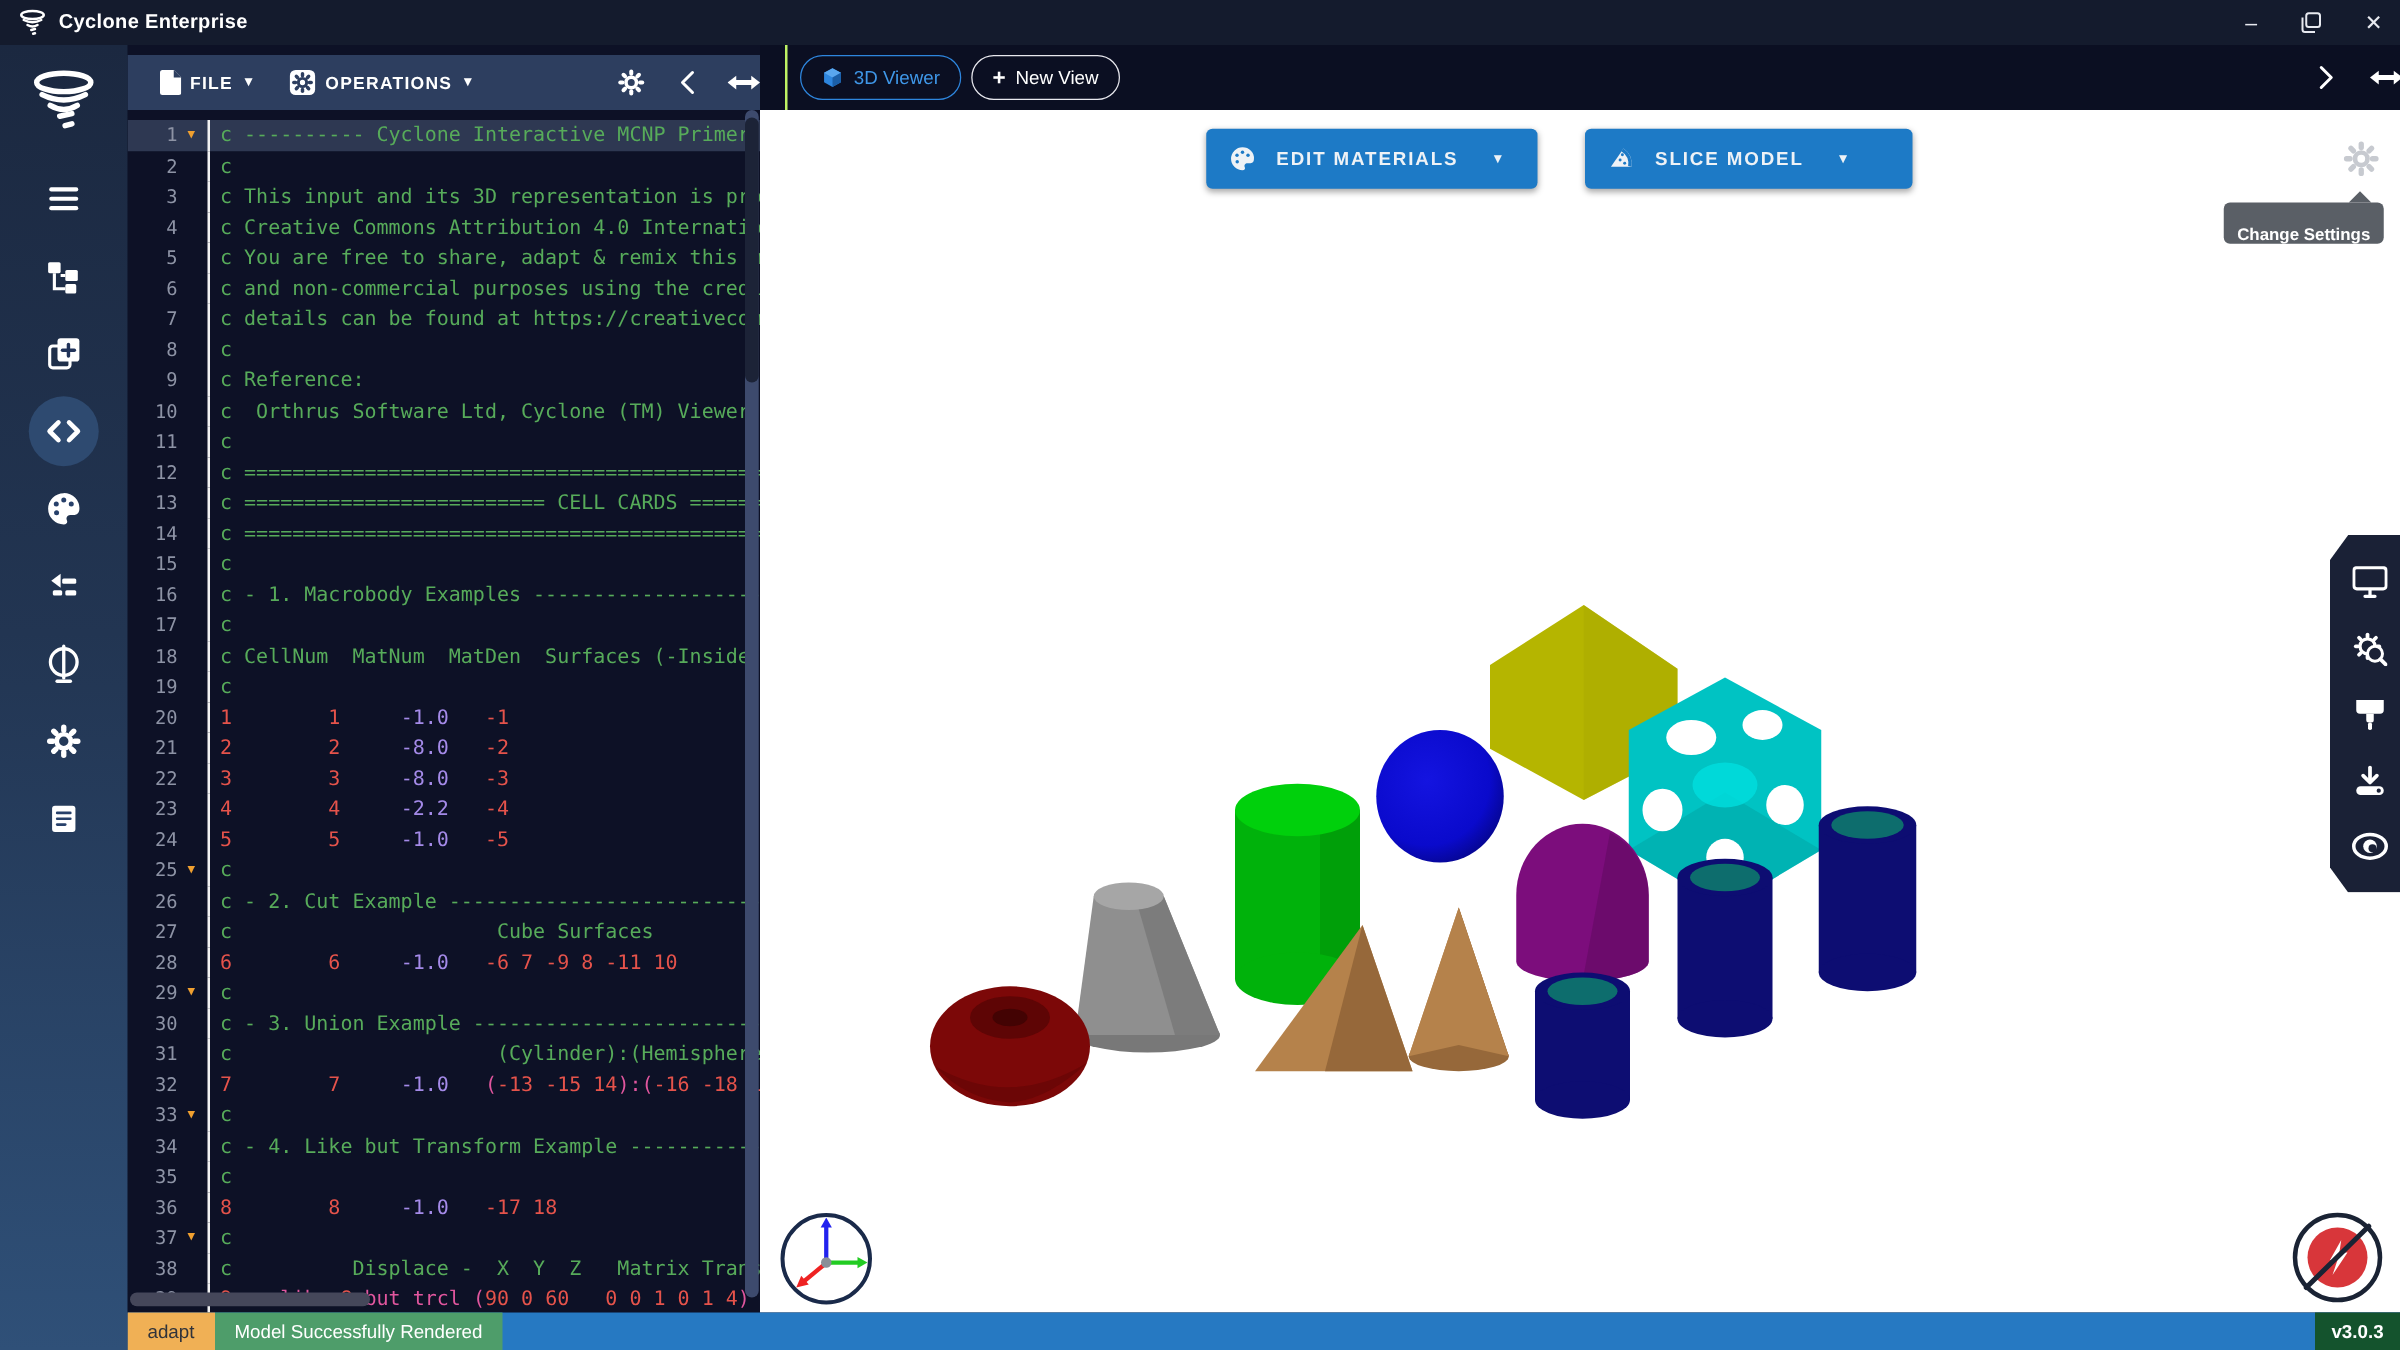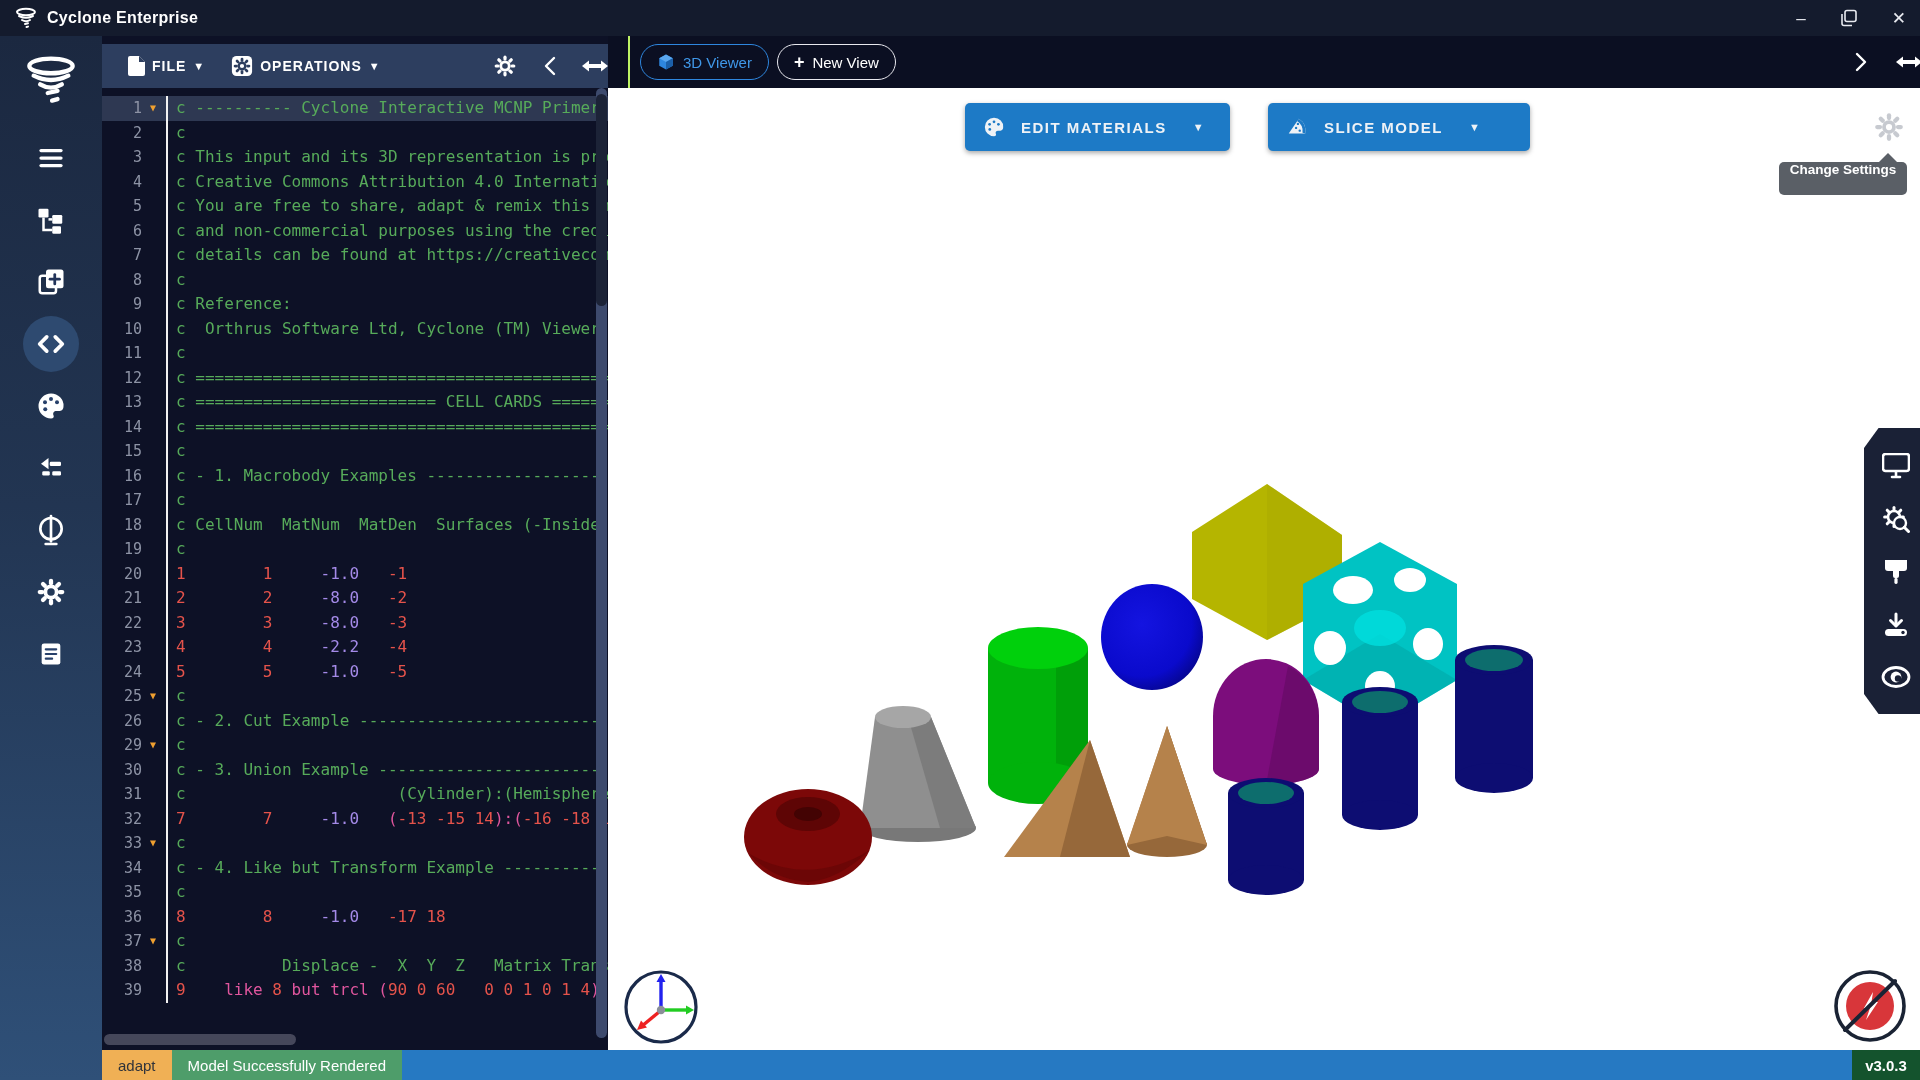--- a/index.html
+++ b/index.html
@@ -68,21 +68,21 @@
           color:#eef2f6; font-family:"Liberation Sans",sans-serif; font-weight:bold; font-size:15px; letter-spacing:1.5px;
           display:flex; align-items:center; gap:16px; padding:0 18px; cursor:pointer;
           box-shadow:0 2px 5px rgba(0,0,0,.35); }
   .vbtn .caret { margin-left:10px; }
   #btn-edit-materials { left:357px; width:265px; }
   #btn-slice-model { left:660px; width:262px; }
 
   .gear-top { position:absolute; left:1266px; top:24px; cursor:pointer; }
   .tooltip { position:absolute; left:1171px; top:74px; width:128px; height:33px; background:#5a5f66;
              border-radius:5px; color:#fff; font-size:13.5px; font-weight:bold;
-             display:flex; align-items:flex-start; justify-content:center; }
+             display:flex; align-items:flex-end; justify-content:center; }
   .tooltip::before { content:""; position:absolute; top:-9px; right:10px;
                      border:9px solid transparent; border-bottom-color:#5a5f66; border-top:none; }
 
   .rail { position:absolute; right:0; top:340px; width:56px; height:286px; background:#1a2136;
           clip-path:polygon(26% 0%, 100% 0%, 100% 100%, 26% 100%, 0% 93%, 0% 7%);
           display:flex; flex-direction:column; align-items:center; justify-content:space-evenly; padding-left:8px; }
   .rail svg { display:block; cursor:pointer; }
 
   .gizmo { position:absolute; left:14px; top:880px; }
   .prohibit { position:absolute; left:1224px; top:880px; cursor:pointer; }
@@ -310,20 +310,22 @@
           <div class="code-line"><span class="gut"><span class="lnum">17</span><span class="fold"></span></span><span class="ltext"><span class="tk-cm">c</span></span></div>
           <div class="code-line"><span class="gut"><span class="lnum">18</span><span class="fold"></span></span><span class="ltext"><span class="tk-cm">c CellNum  MatNum  MatDen  Surfaces (-Inside, +Outside)</span></span></div>
           <div class="code-line"><span class="gut"><span class="lnum">19</span><span class="fold"></span></span><span class="ltext"><span class="tk-cm">c</span></span></div>
           <div class="code-line"><span class="gut"><span class="lnum">20</span><span class="fold"></span></span><span class="ltext"><span class="tk-red">1        1     </span><span class="tk-pur">-1.0</span><span class="tk-pl">   </span><span class="tk-red">-1</span></span></div>
           <div class="code-line"><span class="gut"><span class="lnum">21</span><span class="fold"></span></span><span class="ltext"><span class="tk-red">2        2     </span><span class="tk-pur">-8.0</span><span class="tk-pl">   </span><span class="tk-red">-2</span></span></div>
           <div class="code-line"><span class="gut"><span class="lnum">22</span><span class="fold"></span></span><span class="ltext"><span class="tk-red">3        3     </span><span class="tk-pur">-8.0</span><span class="tk-pl">   </span><span class="tk-red">-3</span></span></div>
           <div class="code-line"><span class="gut"><span class="lnum">23</span><span class="fold"></span></span><span class="ltext"><span class="tk-red">4        4     </span><span class="tk-pur">-2.2</span><span class="tk-pl">   </span><span class="tk-red">-4</span></span></div>
           <div class="code-line"><span class="gut"><span class="lnum">24</span><span class="fold"></span></span><span class="ltext"><span class="tk-red">5        5     </span><span class="tk-pur">-1.0</span><span class="tk-pl">   </span><span class="tk-red">-5</span></span></div>
           <div class="code-line"><span class="gut"><span class="lnum">25</span><span class="fold">▼</span></span><span class="ltext"><span class="tk-cm">c</span></span></div>
           <div class="code-line"><span class="gut"><span class="lnum">26</span><span class="fold"></span></span><span class="ltext"><span class="tk-cm">c - 2. Cut Example ------------------------------------------</span></span></div>
+          <div class="code-line"><span class="gut"><span class="lnum">27</span><span class="fold"></span></span><span class="ltext"><span class="tk-cm">c                      Cube Surfaces</span></span></div>
+          <div class="code-line"><span class="gut"><span class="lnum">28</span><span class="fold"></span></span><span class="ltext"><span class="tk-red">6        6     </span><span class="tk-pur">-1.0</span><span class="tk-pl">   </span><span class="tk-red">-6 7 -9 8 -11 10</span></span></div>
           <div class="code-line"><span class="gut"><span class="lnum">29</span><span class="fold">▼</span></span><span class="ltext"><span class="tk-cm">c</span></span></div>
           <div class="code-line"><span class="gut"><span class="lnum">30</span><span class="fold"></span></span><span class="ltext"><span class="tk-cm">c - 3. Union Example ----------------------------------------</span></span></div>
           <div class="code-line"><span class="gut"><span class="lnum">31</span><span class="fold"></span></span><span class="ltext"><span class="tk-cm">c                      (Cylinder):(Hemisphere)</span></span></div>
           <div class="code-line"><span class="gut"><span class="lnum">32</span><span class="fold"></span></span><span class="ltext"><span class="tk-red">7        7     </span><span class="tk-pur">-1.0</span><span class="tk-pl">   </span><span class="tk-pnk">(</span><span class="tk-red">-13 -15 14</span><span class="tk-pnk">):(</span><span class="tk-red">-16 -18 17</span></span></div>
           <div class="code-line"><span class="gut"><span class="lnum">33</span><span class="fold">▼</span></span><span class="ltext"><span class="tk-cm">c</span></span></div>
           <div class="code-line"><span class="gut"><span class="lnum">34</span><span class="fold"></span></span><span class="ltext"><span class="tk-cm">c - 4. Like but Transform Example --------------------------</span></span></div>
           <div class="code-line"><span class="gut"><span class="lnum">35</span><span class="fold"></span></span><span class="ltext"><span class="tk-cm">c</span></span></div>
           <div class="code-line"><span class="gut"><span class="lnum">36</span><span class="fold"></span></span><span class="ltext"><span class="tk-red">8        8     </span><span class="tk-pur">-1.0</span><span class="tk-pl">   </span><span class="tk-red">-17 18</span></span></div>
           <div class="code-line"><span class="gut"><span class="lnum">37</span><span class="fold">▼</span></span><span class="ltext"><span class="tk-cm">c</span></span></div>
           <div class="code-line"><span class="gut"><span class="lnum">38</span><span class="fold"></span></span><span class="ltext"><span class="tk-cm">c          Displace -  X  Y  Z   Matrix Transform</span></span></div>

